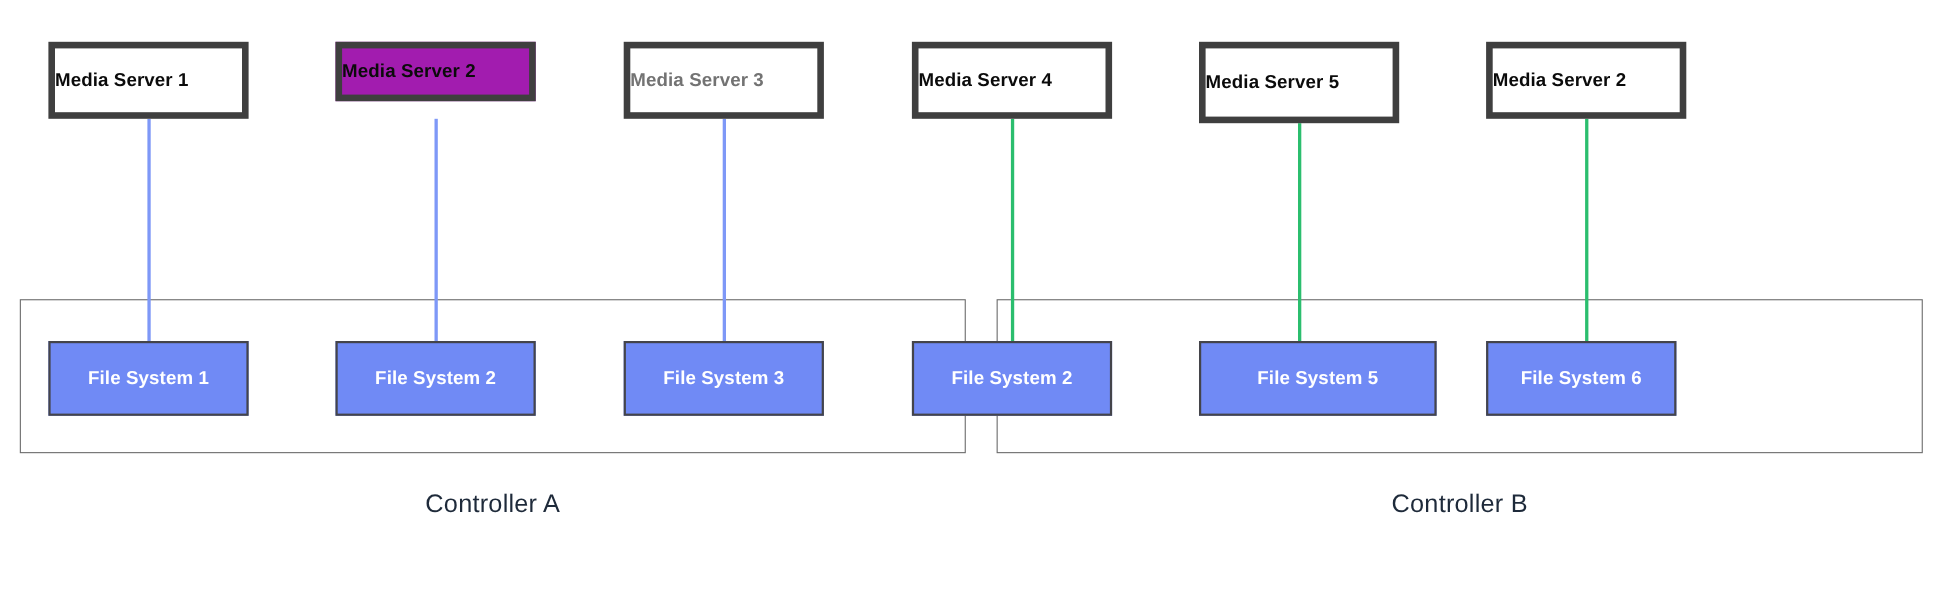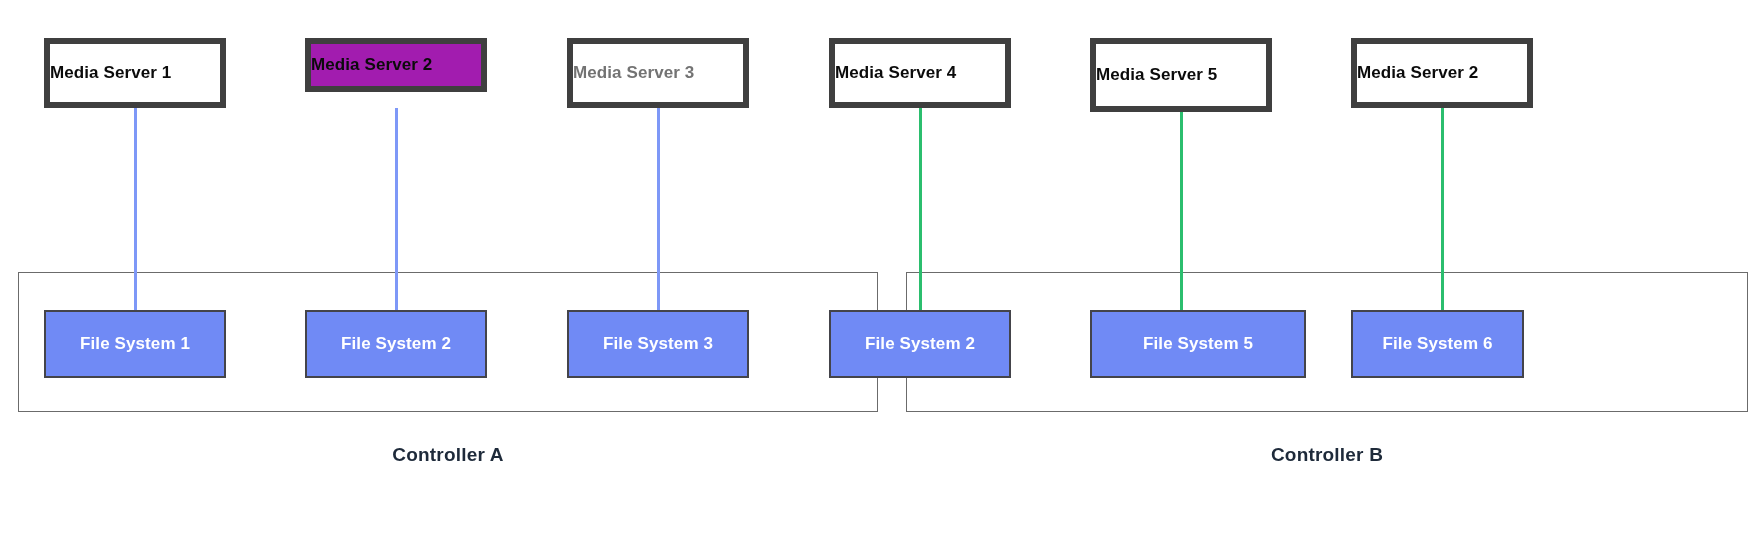--- a/index.html
+++ b/index.html
@@ -68,22 +68,22 @@
   .connector {
     position: absolute;
     width: 3px;
     z-index: 2;
   }
 
   
   .controller-caption {
     position: absolute;
     text-align: center;
-    font-size: 19px;
-    font-weight: bold;
+    font-size: 23px;
+    font-weight: normal;
     color: #1e2a3a;
     letter-spacing: 0.2px;
     white-space: nowrap;
     z-index: 4;
   }
 </style>
 </head>
 <body>
 
 <div id="canvas" style="width: 1762px; height: 560px; background: rgb(255, 255, 255);">

